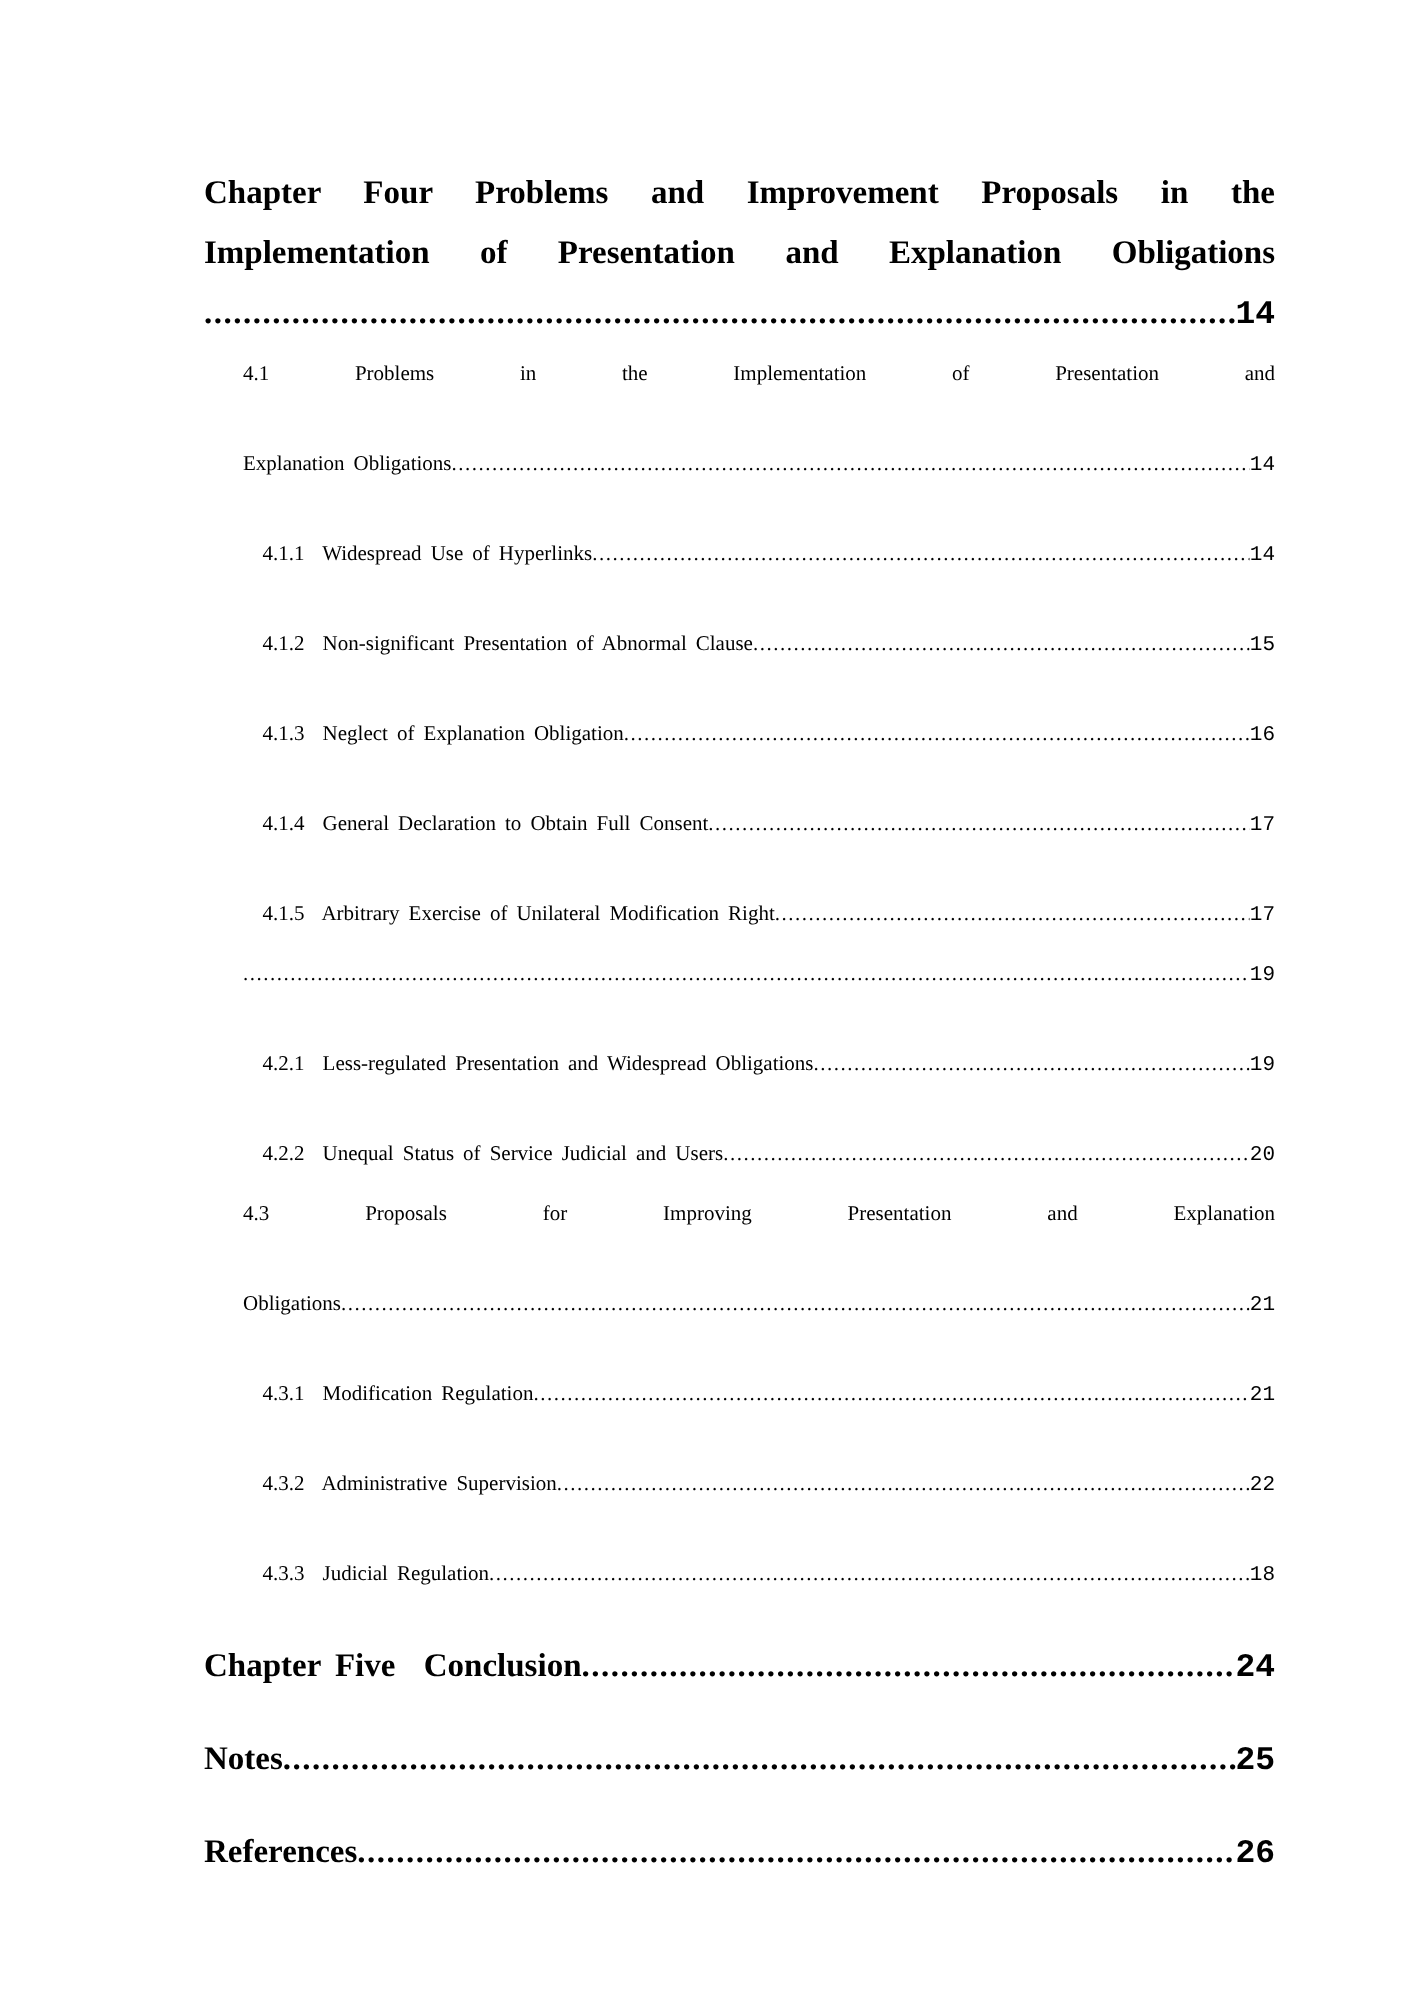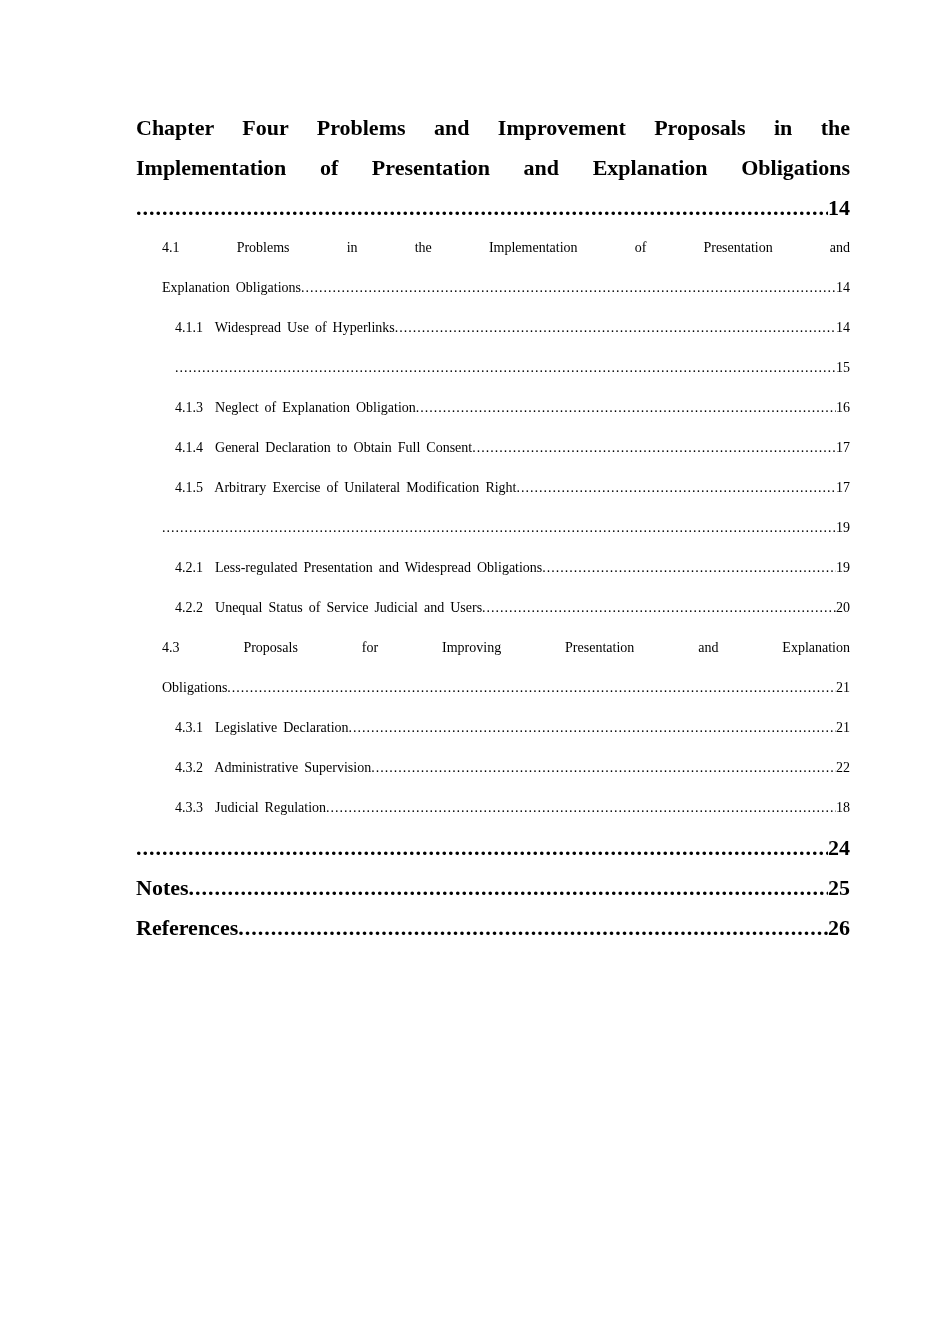--- a/index.html
+++ b/index.html
@@ -25,29 +25,30 @@
     text-align-last: justify;
   }
   .flexline {
     display: flex;
     align-items: baseline;
   }
   .txt {
     flex: 0 0 auto;
     white-space: pre;
     word-spacing: 0.18em;
+    margin-top: 20px;
   }
   .leader {
     flex: 1 1 0;
     overflow: hidden;
     white-space: nowrap;
     letter-spacing: 1px;
     min-width: 0;
   }
-  .pg { flex: 0 0 auto; }
+  .pg { flex: 0 0 auto; font-family: Liberation Mono, monospace; }
 </style>
 </head>
 <body>
 
 <div class="page">
   <div>
 
     <div class="entry l0">
       <div class="jline">Chapter Four Problems and Improvement Proposals in the</div>
       <div class="jline">Implementation of Presentation and Explanation Obligations</div>
@@ -69,20 +70,21 @@
     <div class="entry l2">
       <div class="flexline">
         <span class="txt">4.1.1  Widespread Use of Hyperlinks</span>
         <span class="leader">............................................................................................................................................................................................................................................................................................................</span>
         <span class="pg">14</span>
       </div>
     </div>
 
     <div class="entry l2">
       <div class="flexline">
+        <span class="txt">4.1.2  Non-significant Presentation of Abnormal Clause</span>
         <span class="leader">............................................................................................................................................................................................................................................................................................................</span>
         <span class="pg">15</span>
       </div>
     </div>
 
     <div class="entry l2">
       <div class="flexline">
         <span class="txt">4.1.3  Neglect of Explanation Obligation</span>
         <span class="leader">............................................................................................................................................................................................................................................................................................................</span>
         <span class="pg">16</span>
@@ -132,21 +134,21 @@
       <div class="jline">4.3  Proposals for Improving Presentation and Explanation</div>
       <div class="flexline">
         <span class="txt">Obligations</span>
         <span class="leader">............................................................................................................................................................................................................................................................................................................</span>
         <span class="pg">21</span>
       </div>
     </div>
 
     <div class="entry l2">
       <div class="flexline">
-        <span class="txt">4.3.1  Legislative Declaration</span>
+        <span class="txt">4.3.1  Modification Regulation</span>
         <span class="leader">............................................................................................................................................................................................................................................................................................................</span>
         <span class="pg">21</span>
       </div>
     </div>
 
     <div class="entry l2">
       <div class="flexline">
         <span class="txt">4.3.2  Administrative Supervision</span>
         <span class="leader">............................................................................................................................................................................................................................................................................................................</span>
         <span class="pg">22</span>
@@ -156,20 +158,21 @@
     <div class="entry l2">
       <div class="flexline">
         <span class="txt">4.3.3  Judicial Regulation</span>
         <span class="leader">............................................................................................................................................................................................................................................................................................................</span>
         <span class="pg">18</span>
       </div>
     </div>
 
     <div class="entry l0">
       <div class="flexline">
+        <span class="txt">Chapter Five  Conclusion</span>
         <span class="leader">............................................................................................................................................................................................................................................................................................................</span>
         <span class="pg">24</span>
       </div>
     </div>
 
     <div class="entry l0">
       <div class="flexline">
         <span class="txt">Notes</span>
         <span class="leader">............................................................................................................................................................................................................................................................................................................</span>
         <span class="pg">25</span>

